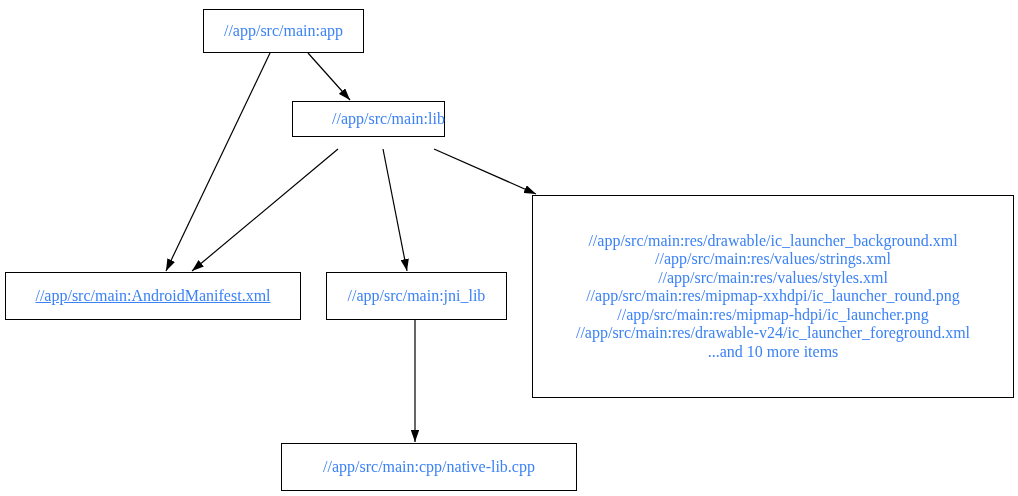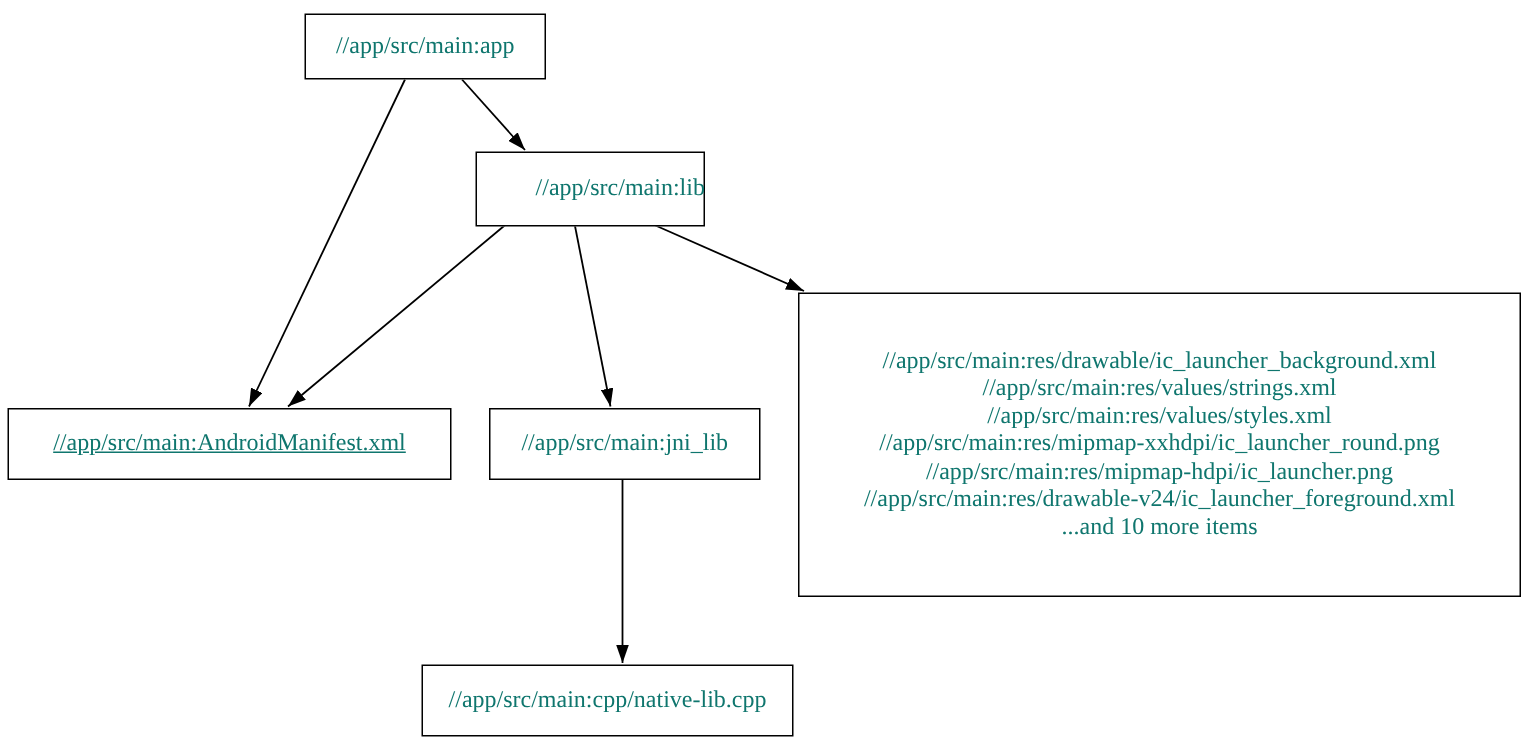--- a/index.html
+++ b/index.html
@@ -6,21 +6,21 @@
     margin: 0;
     padding: 0;
     background: #ffffff;
   }
   .canvas {
     position: relative;
     width: 1018px;
     height: 496px;
     background: #ffffff;
     font-family: "Liberation Serif", "DejaVu Serif", serif;
-    color: #0f766e;
+    color: #3b82f6;
     overflow: hidden;
   }
   .edges-layer {
     position: absolute;
     left: 0;
     top: 0;
     width: 1018px;
     height: 496px;
   }
   .edges-layer line {
@@ -34,24 +34,24 @@
     border: 1.5px solid #000000;
     display: flex;
     align-items: center;
     justify-content: center;
     text-align: center;
     font-size: 16px;
     line-height: 18.5px;
     white-space: nowrap;
   }
   .node-app        { left: 203px; top: 9px;   width: 161px; height: 44px; }
-  .node-lib        { left: 317px; top: 101px; width: 153px; height: 50px; padding-left: 40px; }
+  .node-lib        { left: 292px; top: 101px; width: 153px; height: 36px; padding-left: 40px; }
   .node-manifest   { left: 5px;   top: 272px; width: 296px; height: 48px; text-decoration: underline; }
   .node-jni-lib    { left: 326px; top: 272px; width: 181px; height: 48px; justify-content: center; }
-  .node-native-lib { left: 281px; top: 443px; width: 248px; height: 48px; }
+  .node-native-lib { left: 281px; top: 443px; width: 296px; height: 48px; }
   .node-resources  {
     left: 532px; top: 195px; width: 482px; height: 203px;
     flex-direction: column;
   }
 </style>
 </head>
 <body>
 
 <div class="canvas">
 

